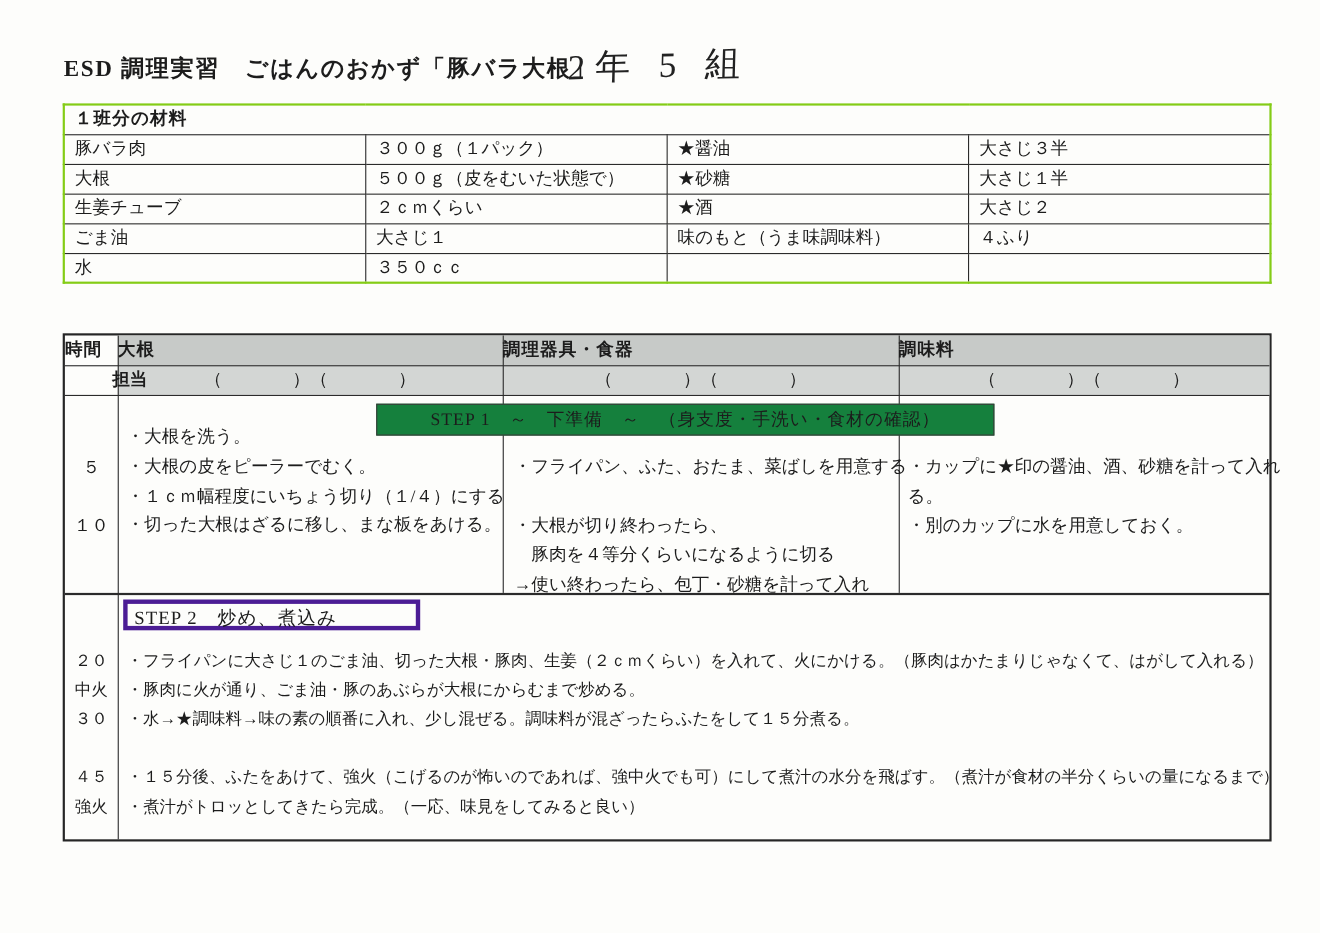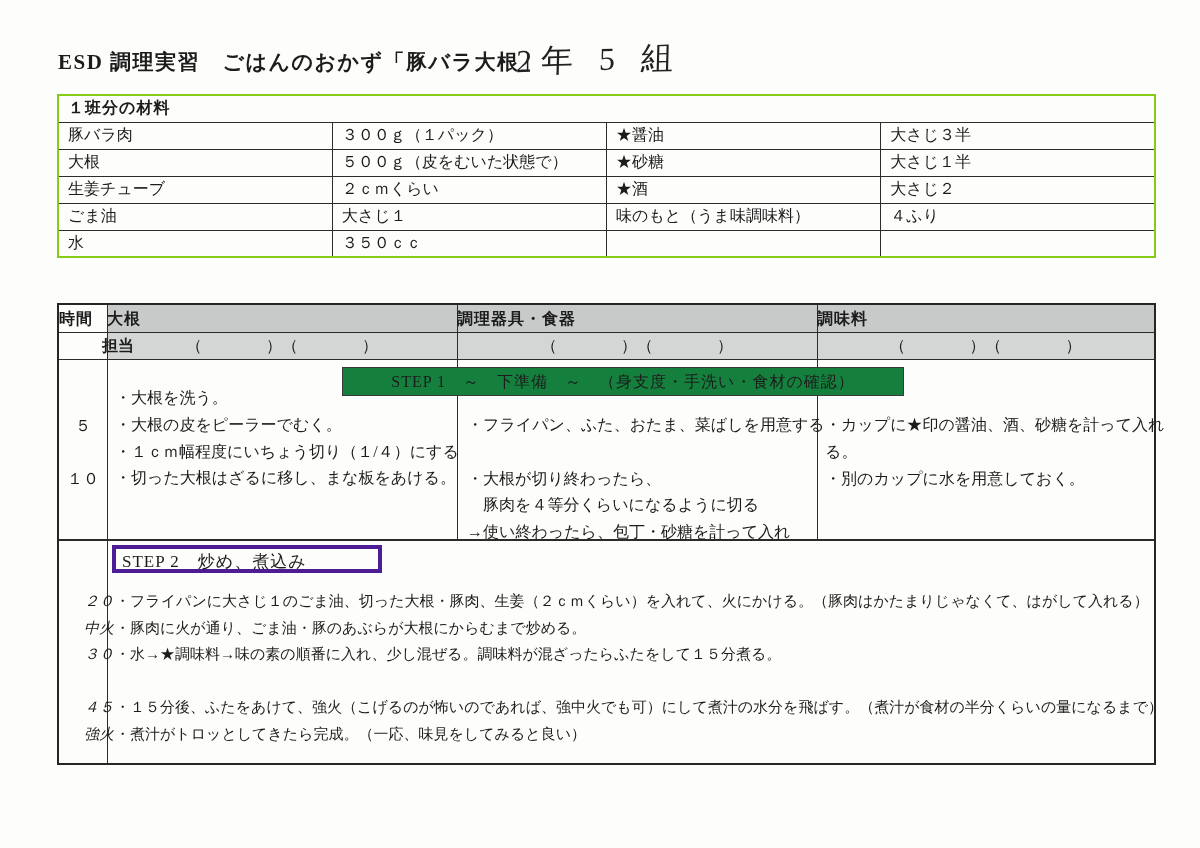--- a/index.html
+++ b/index.html
@@ -76,21 +76,21 @@
     letter-spacing:1px; z-index:3;
   }
   .lines .line { height:26.8px; line-height:26.8px; white-space:nowrap; }
   .blk-daikon { left:56px; top:80px; }
   .blk-tools { left:408px; top:107px; }
   .blk-seas { left:766px; top:107px; }
   .t5  { left:0; top:107px; width:48px; text-align:center; line-height:27px; }
   .t10 { left:0; top:160px; width:48px; text-align:center; line-height:27px; }
   .blk-step2 { left:56px; top:283px; font-size:15px; }
   .blk-step2 .line { height:26.6px; line-height:26.6px; }
-  .blk-s2times { left:16px; top:283px; width:48px; text-align:center; font-size:15px;font-style:italic; }
+  .blk-s2times { left:0; top:283px; width:48px; text-align:center; font-size:15px; }
   .blk-s2times .line { height:26.6px; line-height:26.6px; }
 </style>
 </head>
 <body>
 
 <div class="doc-title">ESD 調理実習　ごはんのおかず「豚バラ大根」</div>
 <div class="class-hand">2年 5 組</div>
 
 <table class="ingredients">
   <tbody>

